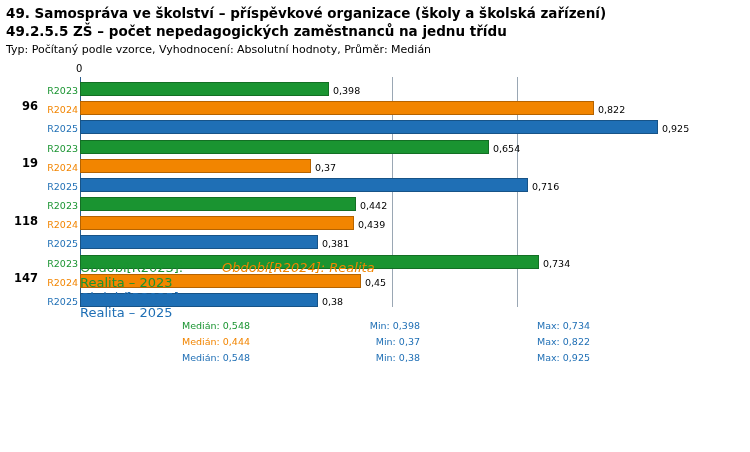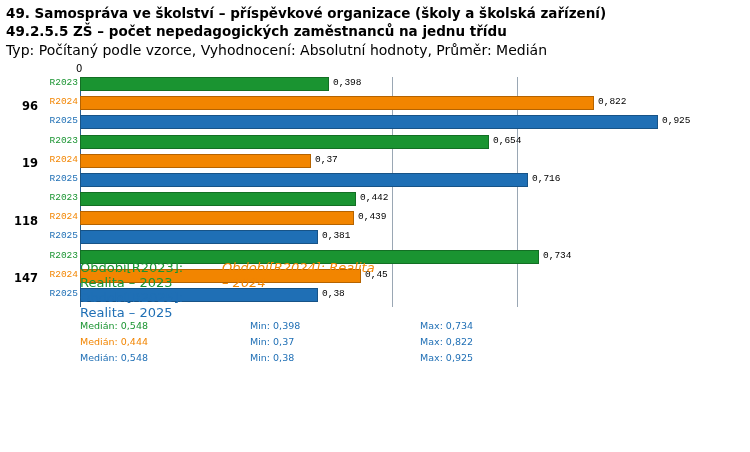--- a/index.html
+++ b/index.html
@@ -22,21 +22,21 @@
   .title-block {
     padding: 4px 6px 0 6px;
   }
   .title-line {
     font-size: 13.5px;
     font-weight: bold;
     line-height: 18px;
     white-space: nowrap;
   }
   .subtitle-line {
-    font-size: 14px;
+    font-size: 11px;
     line-height: 14px;
     margin-top: 3px;
     white-space: nowrap;
   }
   .chart-area {
     position: relative;
     margin-top: 6px;
     height: 250px;
   }
   .axis-zero-label {
@@ -80,22 +80,21 @@
     top: 50%;
     transform: translateY(-50%);
     font-size: 11.5px;
     font-weight: bold;
     white-space: nowrap;
   }
   .bar-row {
     position: relative;
     height: 19.1px;
     display: flex;
-    align-items: flex-start;
-    font-family: Liberation Mono, monospace;
+    align-items: flex-end;
   }
   .bar-name {
     position: absolute;
     right: 100%;
     margin-right: 2px;
     font-size: 9.5px;
     white-space: nowrap;
   }
   .bar {
     height: 14px;
@@ -119,20 +118,21 @@
     line-height: 15px;
   }
   .legend-col1 { width: 222px; padding-left: 80px; box-sizing: border-box; }
   .legend-col2 { width: 160px; font-style: italic; }
   .legend-col3 { width: 160px; }
   .stats {
     position: absolute;
     left: 0;
     top: 318px;
     width: 750px;
+    text-align: right;
   }
   .stats-row {
     display: flex;
     font-size: 9.5px;
     line-height: 16px;
   }
   .stats-med { width: 250px; padding-left: 80px; box-sizing: border-box; }
   .stats-min { width: 170px; }
   .stats-max { width: 170px; }
   .c-2023 { color: #1a9431; }

